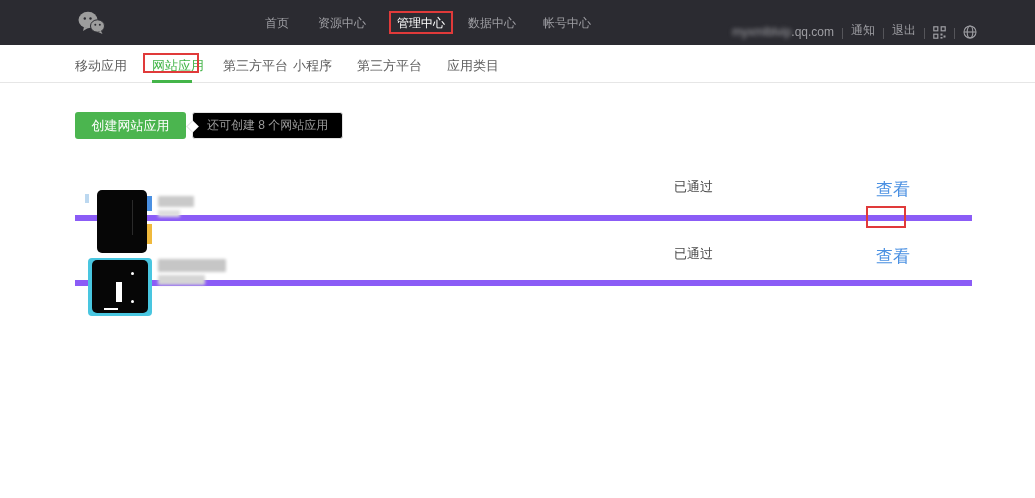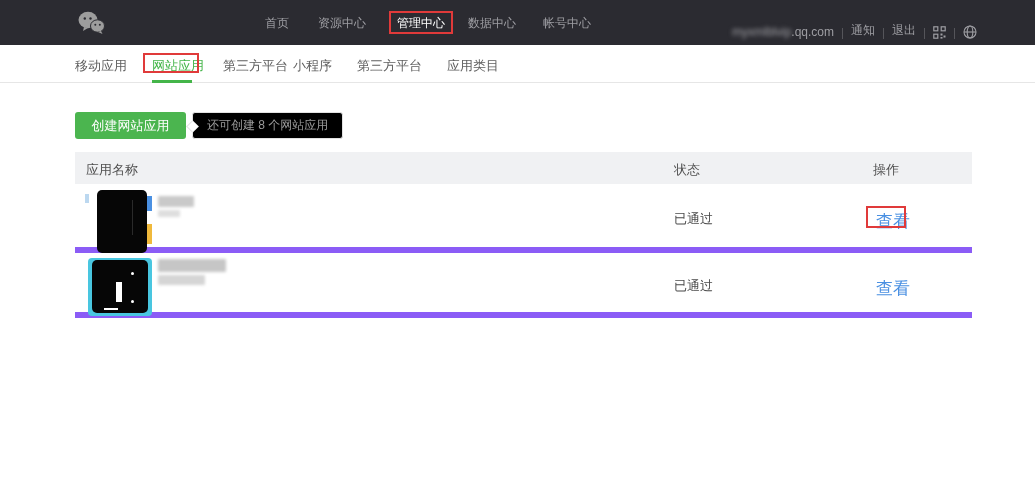--- a/index.html
+++ b/index.html
@@ -122,25 +122,20 @@
     <span class="tab" style="left:357px">第三方平台</span>
     <span class="tab" style="left:447px">应用类目</span>
     <div class="tab-underline"></div>
     <div class="anno" style="left:143px; top:8px; width:56px; height:20px;"></div>
   </div>
 
   <button class="btn-create">创建网站应用</button>
   <div class="quota-tip">还可创建 8 个网站应用</div>
 
   <div class="table">
-    <div class="t-head">
-      <span class="col col-name">应用名称</span>
-      <span class="col col-status">状态</span>
-      <span class="col col-action">操作</span>
-    </div>
     <div class="t-row">
       <span class="cell-status">已通过</span>
       <a class="cell-action">查看</a>
     </div>
     <div class="t-row last">
       <span class="cell-status" style="top:24px">已通过</span>
       <a class="cell-action" style="top:24px">查看</a>
     </div>
   </div>
 

